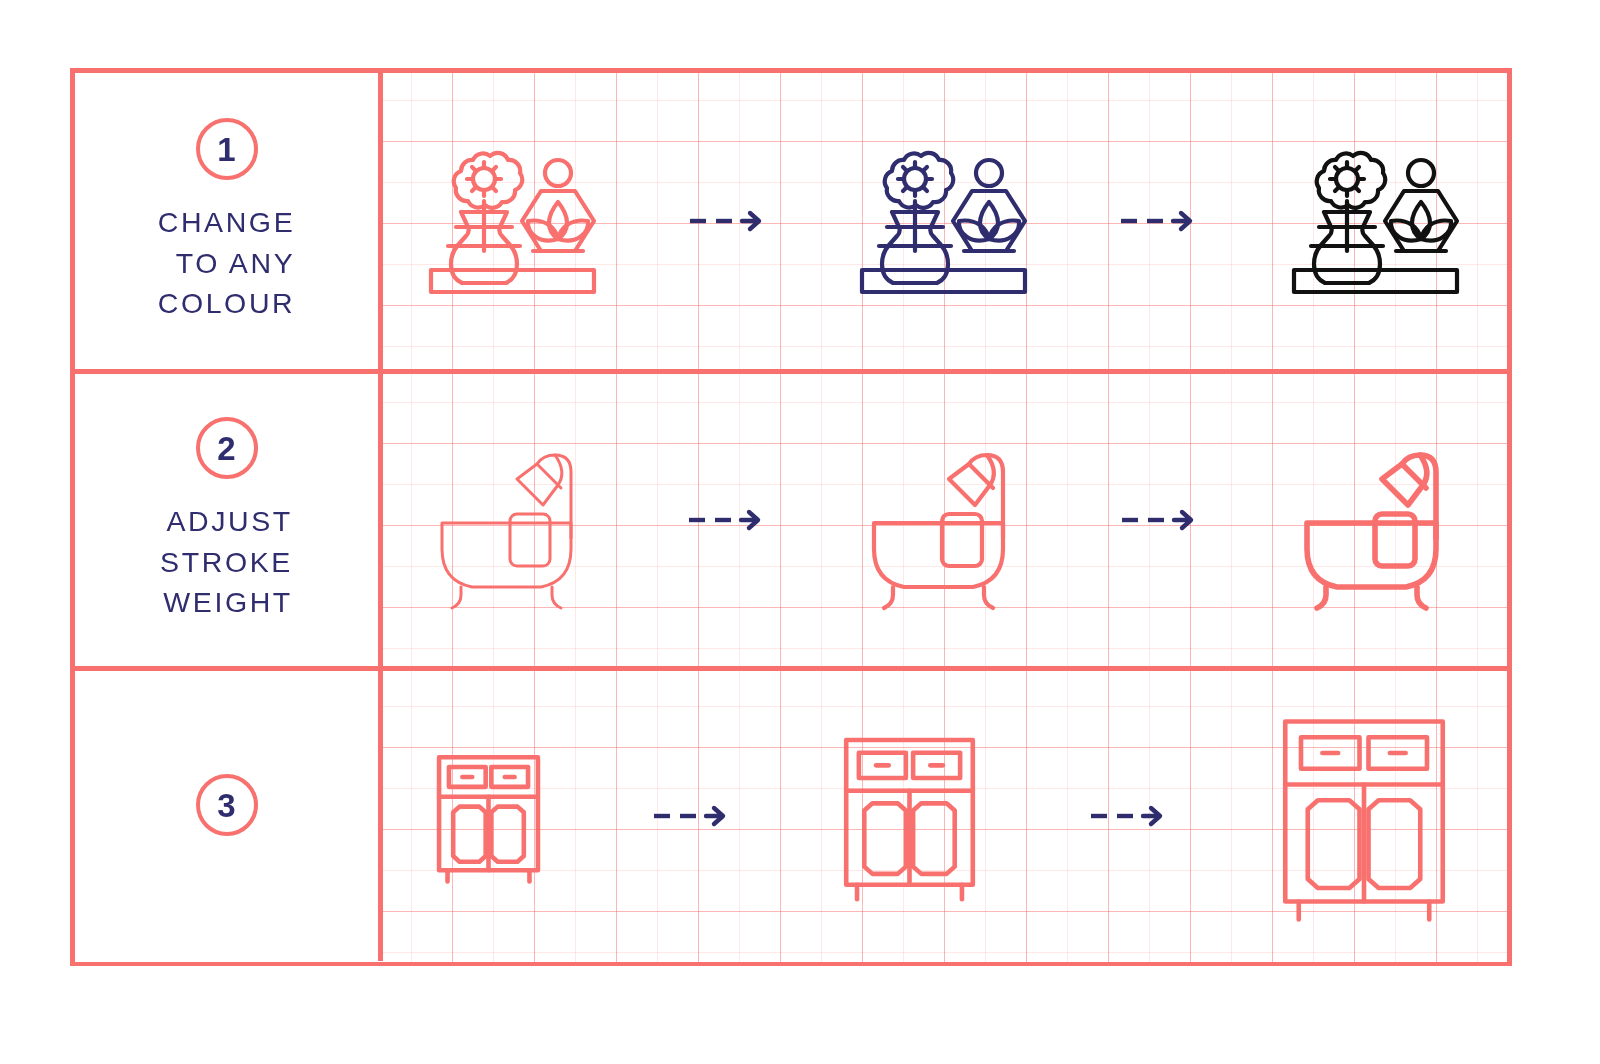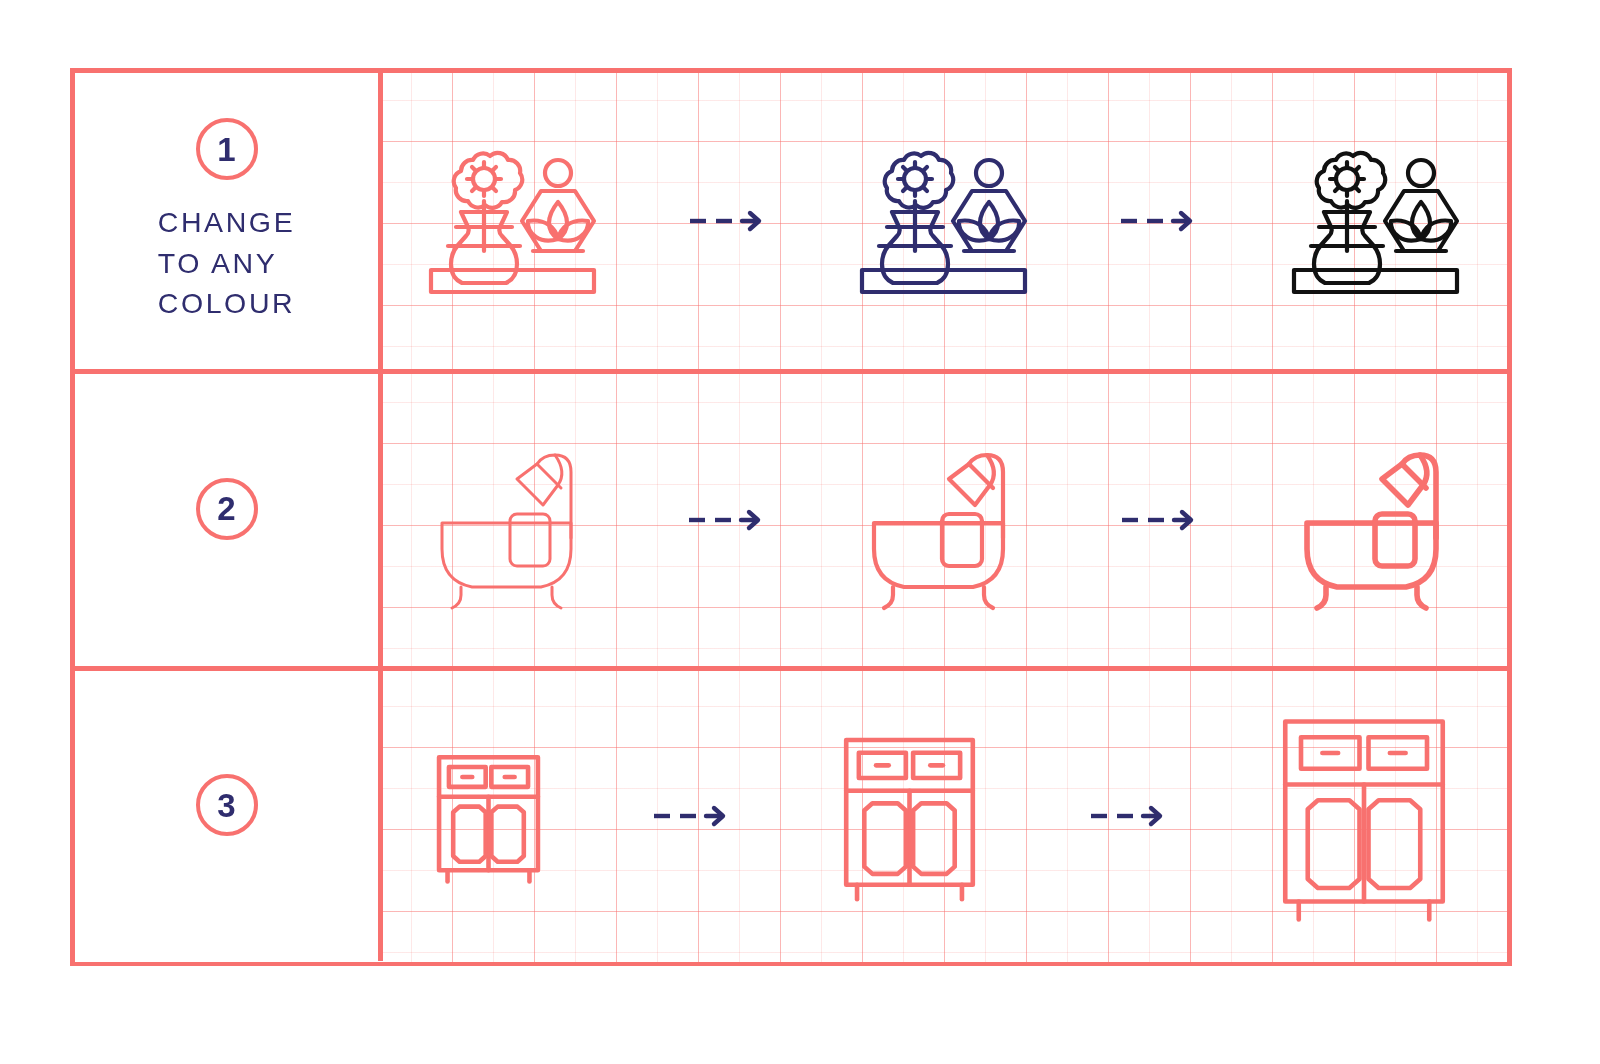--- a/index.html
+++ b/index.html
@@ -73,21 +73,21 @@
     line-height: 1;
     margin-bottom: 22px;
     letter-spacing: 0px;
   }
 
   .label-text {
     color: #2f2d6e;
     font-size: 28.5px;
     letter-spacing: 2.6px;
     line-height: 1.42;
-    text-align: left;
+    text-align: right;
     font-weight: normal;
     white-space: pre-line;
   }
 
   
   .demo-cell {
     position: relative;
     flex: 1 1 auto;
     overflow: hidden;
     background-color: #ffffff;
@@ -252,20 +252,23 @@
           </div>
 
         </div>
       </div>
 
       <div class="row row-2">
         <div class="label-cell">
           <div class="badge">
             <span>2</span>
           </div>
+          <div class="label-text">ADJUST
+STROKE
+WEIGHT</div>
         </div>
 
         <div class="demo-cell">
 
           <div class="slot">
             <span>
               <svg width="172" height="180" viewBox="0 0 172 180" fill="none" stroke="#f8716f" stroke-width="3.0" stroke-linecap="round" stroke-linejoin="round">
 
                 <path d="M131 25 q16 0 16 17 v66"></path>
                 <path d="M131 25 q-12 0 -18 9 l-20 15 l26 26 l15 -20 q9 -13 -3 -30 Z"></path>

